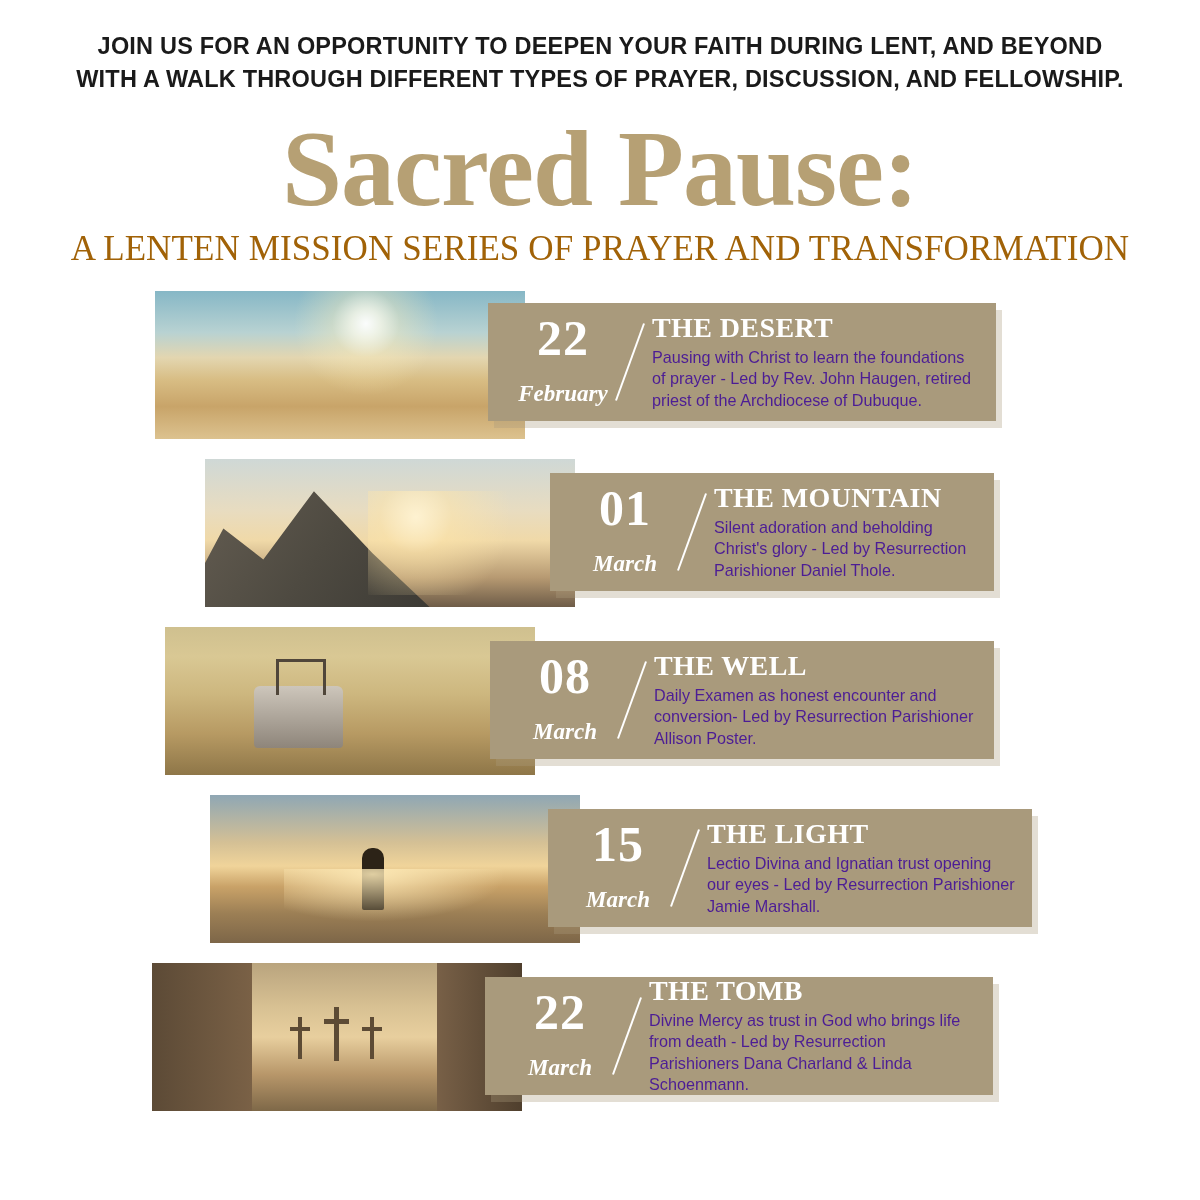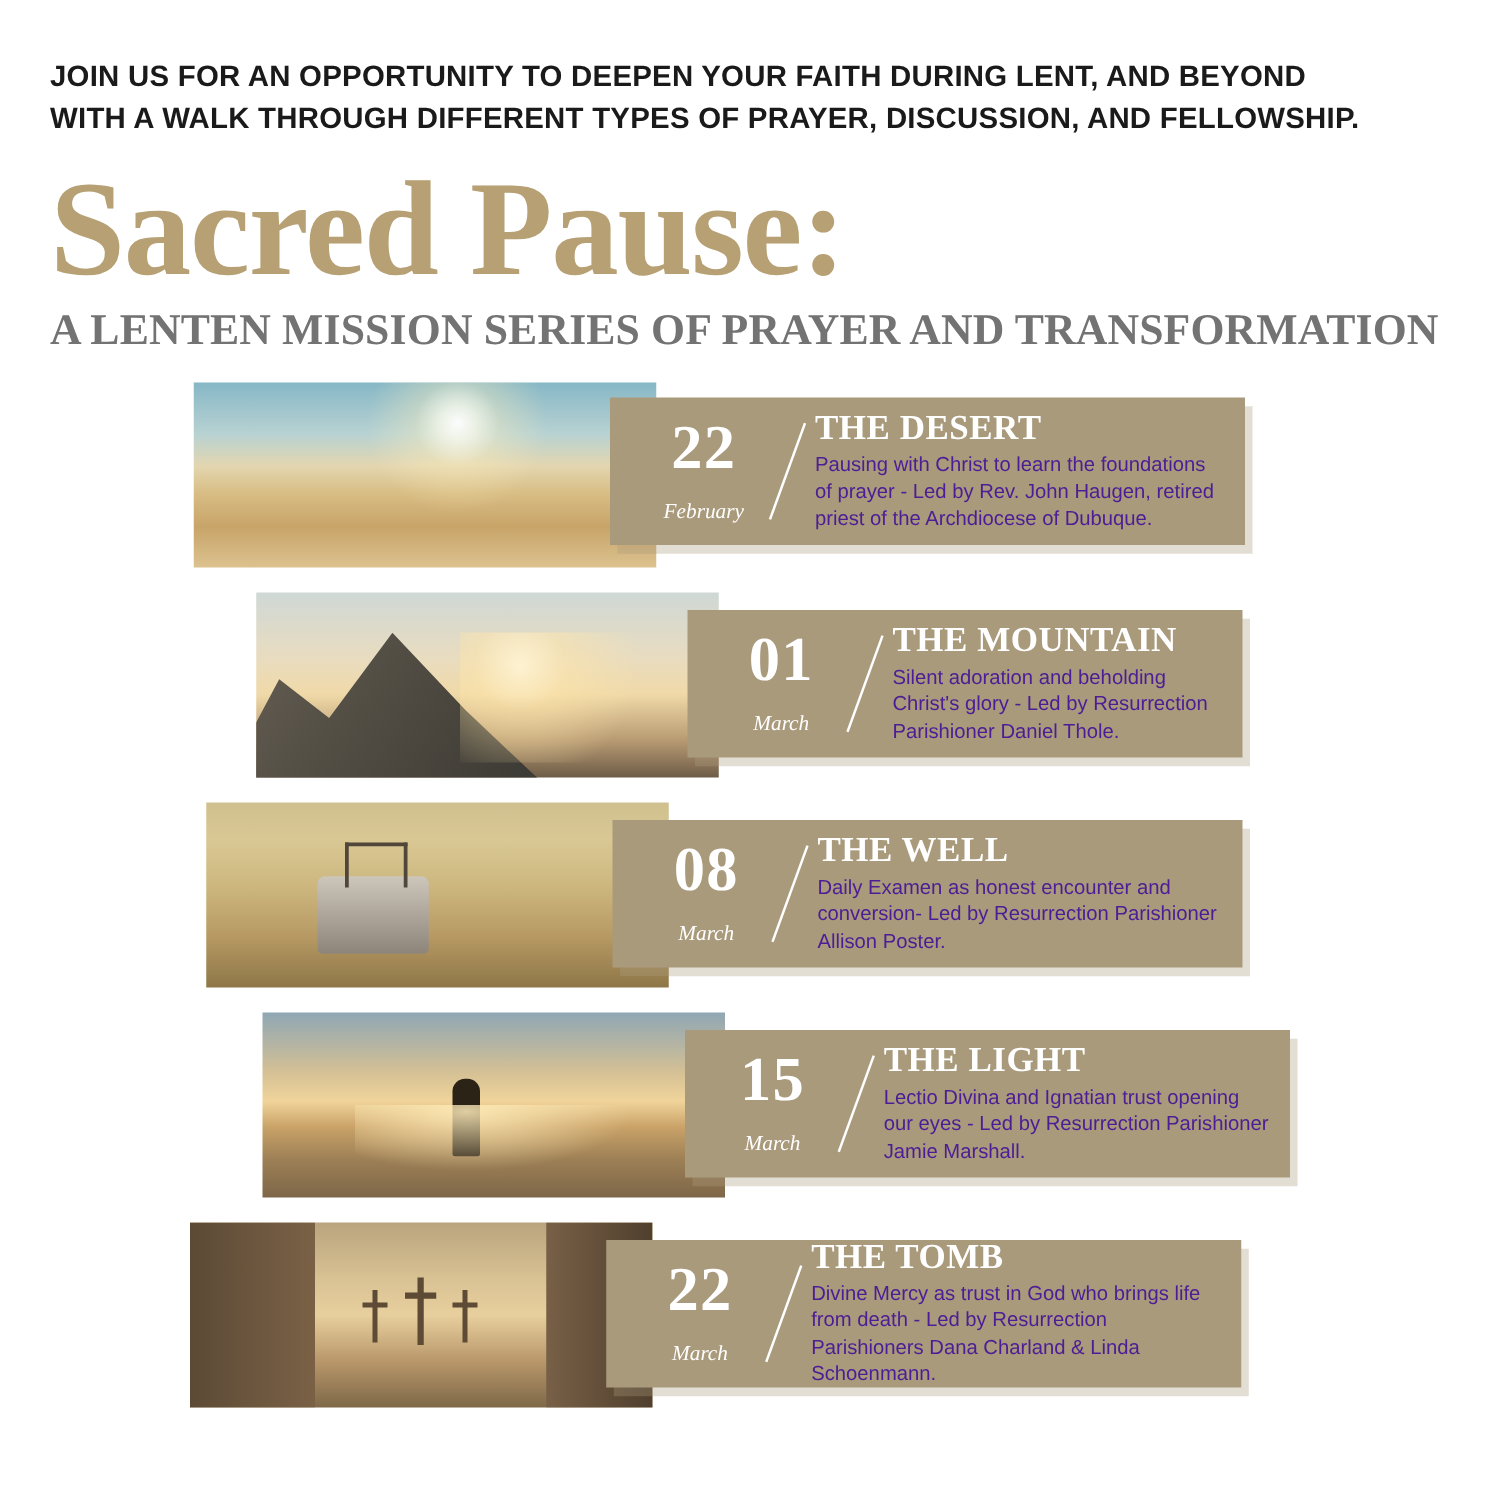--- a/index.html
+++ b/index.html
@@ -10,22 +10,22 @@
     width: 1200px;
     height: 1200px;
     background: #ffffff;
     font-family: "Liberation Sans", sans-serif;
     overflow: hidden;
     position: relative;
   }
 
   
   .header {
-    padding: 45px 40px 0 40px;
-    text-align: left;
+    padding: 30px 40px 0 40px;
+    text-align: center;
   }
   .kicker {
     font-family: "Liberation Sans", sans-serif;
     font-weight: bold;
     font-size: 23.5px;
     letter-spacing: 0.2px;
     color: #1a1a1a;
     line-height: 1.42;
     text-transform: uppercase;
   }
@@ -36,23 +36,23 @@
     font-weight: bold;
     font-size: 108px;
     line-height: 1.0;
     color: #b6a074;
     letter-spacing: -1px;
     margin-top: 18px;
     margin-bottom: 6px;
   }
   .subtitle {
     font-family: "Liberation Serif", serif;
-    font-weight: bold;
+    font-weight: normal;
     font-size: 35px;
-    color: #737373;
+    color: #a16207;
     letter-spacing: 0.1px;
     text-transform: uppercase;
     margin-top: 2px;
   }
 
   
   .sessions {
     margin-top: 22px;
     position: relative;
   }
@@ -89,23 +89,24 @@
   .day {
     font-family: "Liberation Serif", serif;
     font-weight: bold;
     font-size: 50px;
     line-height: 0.94;
     letter-spacing: 1px;
   }
   .month {
     font-family: "Liberation Serif", serif;
     font-style: italic;
-    font-size: 17px;
+    font-size: 23px;
     line-height: 1.2;
     margin-top: 18px;
+    font-weight: bold;
   }
   .slash {
     flex: 0 0 auto;
     width: 40px;
     height: 82px;
     position: relative;
   }
   .slash::after {
     content: "";
     position: absolute;

